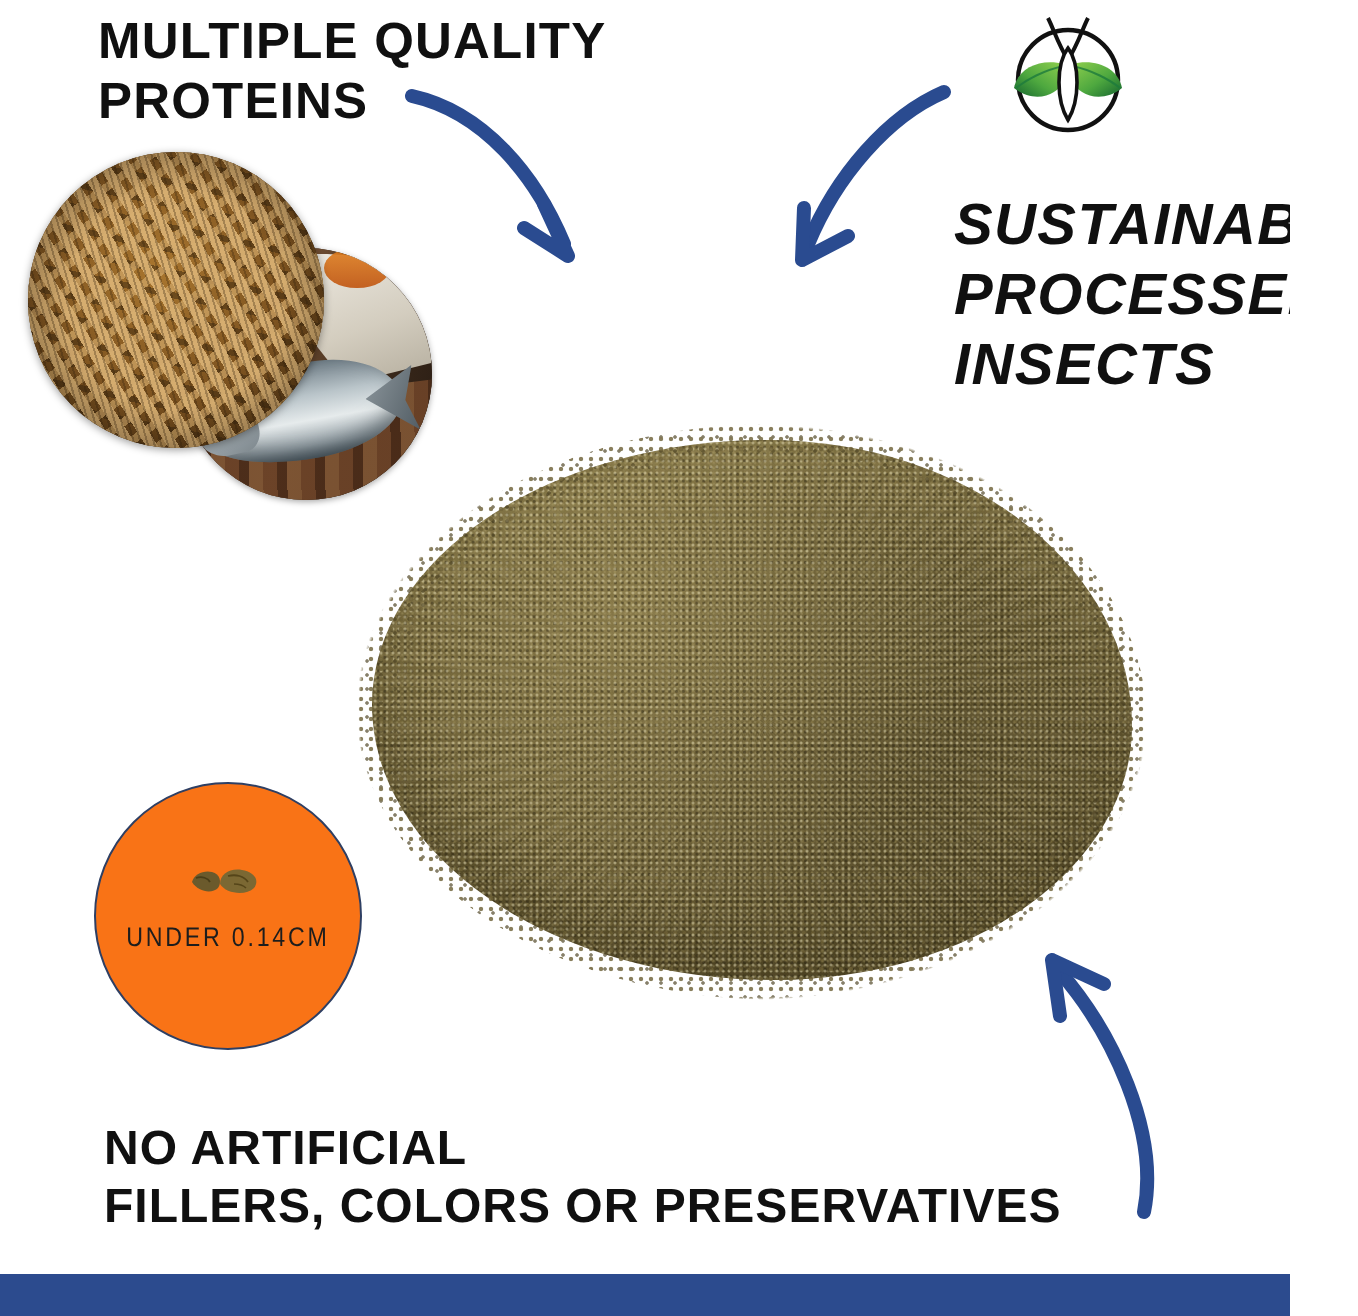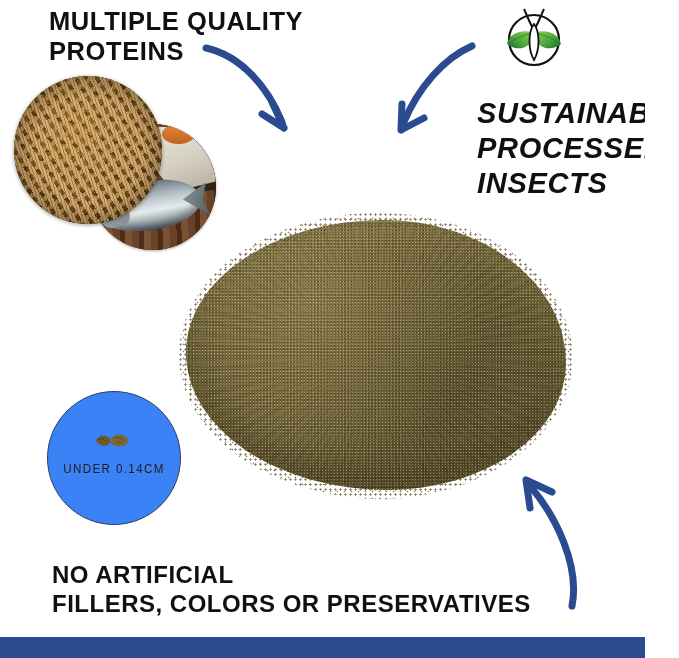--- a/index.html
+++ b/index.html
@@ -268,21 +268,21 @@
 
   
   #size-callout {
     position: absolute;
     left: 47px;
     top: 391px;
     width: 132px;
     height: 132px;
     border: 1.2px solid #2e3f63;
     border-radius: 50%;
-    background: #3b82f6;
+    background: #f97316;
   }
   #callout-granules {
     position: absolute;
     left: 50%;
     top: 40px;
     transform: translateX(-50%);
     width: 42px;
     height: 18px;
   }
   #callout-label {

